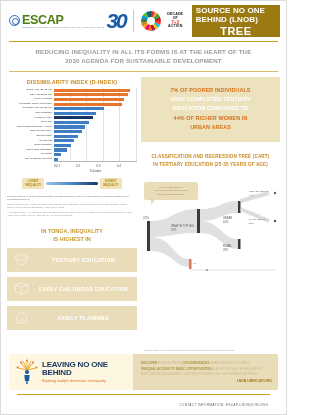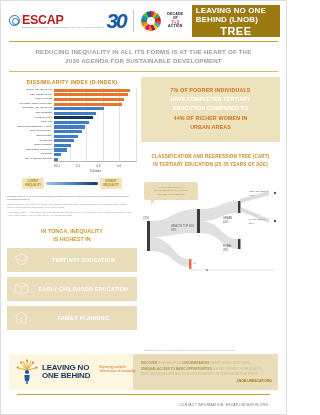--- a/index.html
+++ b/index.html
@@ -22,21 +22,21 @@
   .un-emblem {
     width: 11px; height: 11px; border-radius: 50%;
     background: #ffffff; border: 1.1px solid #2b6cb5;
     position: relative; flex: none;
   }
   .un-emblem::after {
     content: ""; position: absolute; left: 2px; top: 2px;
     width: 5px; height: 5px; border-radius: 50%;
     border: 0.8px solid #2b6cb5;
   }
-  .escap-word { font-size: 12.5px; font-weight: bold; color: #b91c1c; letter-spacing: -0.3px; }
+  .escap-word { font-size: 12.5px; font-weight: bold; color: #4d7c0f; letter-spacing: -0.3px; }
   .escap-75 {
     font-size: 21px; font-weight: bold; color: #1b5ba6;
     font-style: italic; letter-spacing: -2px; line-height: 0.8;
   }
   .escap-sub { font-size: 2.4px; color: #6f86a0; letter-spacing: 0.1px; margin-top: -1px; }
   .logo-divider { width: 1px; height: 22px; background: #c9c9c9; margin: 0 3px; }
   .sdg-wheel {
     width: 20px; height: 20px; border-radius: 50%; flex: none;
     background: conic-gradient(
       #e5243b 0deg 22deg, #dda63a 22deg 44deg, #4c9f38 44deg 66deg,
@@ -167,21 +167,21 @@
   .tree-src { position: absolute; left: 3px; bottom: 2px; font-size: 2.1px; color: #9a9a9a; line-height: 1.5; }
 
   
   .footer-wrap { padding: 0 8px; }
   .footer-band {
     display: flex; align-items: center; height: 36px;
     background: linear-gradient(to right, #fdf6e0 0%, #fdf6e0 46%, #e8dcb9 46%, #e8dcb9 100%);
   }
   .lnob-logo { display: flex; align-items: center; gap: 3px; padding-left: 6px; width: 128px; }
   .lnob-mark { width: 24px; height: 26px; flex: none; }
-  .lnob-text { display: flex; flex-direction: row; }
+  .lnob-text { display: flex; flex-direction: column; }
   .lnob-title { font-size: 8px; font-weight: bold; color: #17365d; letter-spacing: -0.2px; line-height: 1; }
   .lnob-tag { font-size: 3.4px; color: #d2721f; font-style: italic; margin-top: 1.5px; }
   .footer-copy { flex: 1; padding: 3px 6px 3px 4px; }
   .footer-copy p { font-size: 3.1px; line-height: 1.8; color: #c9bb8e; }
   .footer-copy b { color: #a99548; }
   .footer-url { text-align: right; font-size: 3.4px; font-weight: bold; color: #9c7a12; margin-top: 1px; }
   .footer-rule { height: 1px; background: #c9a227; margin: 4px 8px 0 8px; }
   .contact { text-align: right; font-size: 3.4px; color: #6f6f6f; padding: 8px 10px 0 0; letter-spacing: 0.2px; }
 </style>
 </head>
@@ -202,21 +202,21 @@
       <div class="logo-divider"></div>
       <div class="sdg-wheel"></div>
       <div class="sdg-badge">
         <span>DECADE</span>
         <span>OF</span>
         <span class="num">7+3</span>
         <span>ACTION</span>
       </div>
     </div>
     <div class="title-block">
-      <div class="title-line1">LEAVING NO ONE BEHIND (LNOB)</div>
+      <div class="title-line1">SOURCE NO ONE BEHIND (LNOB)</div>
       <div class="title-line2">TREE</div>
     </div>
   </div>
 
   <div class="gold-rule"></div>
 
   <div class="subtitle">
     <div>REDUCING INEQUALITY IN ALL ITS FORMS IS AT THE HEART OF THE</div>
     <div>2030 AGENDA FOR SUSTAINABLE DEVELOPMENT</div>
   </div>

